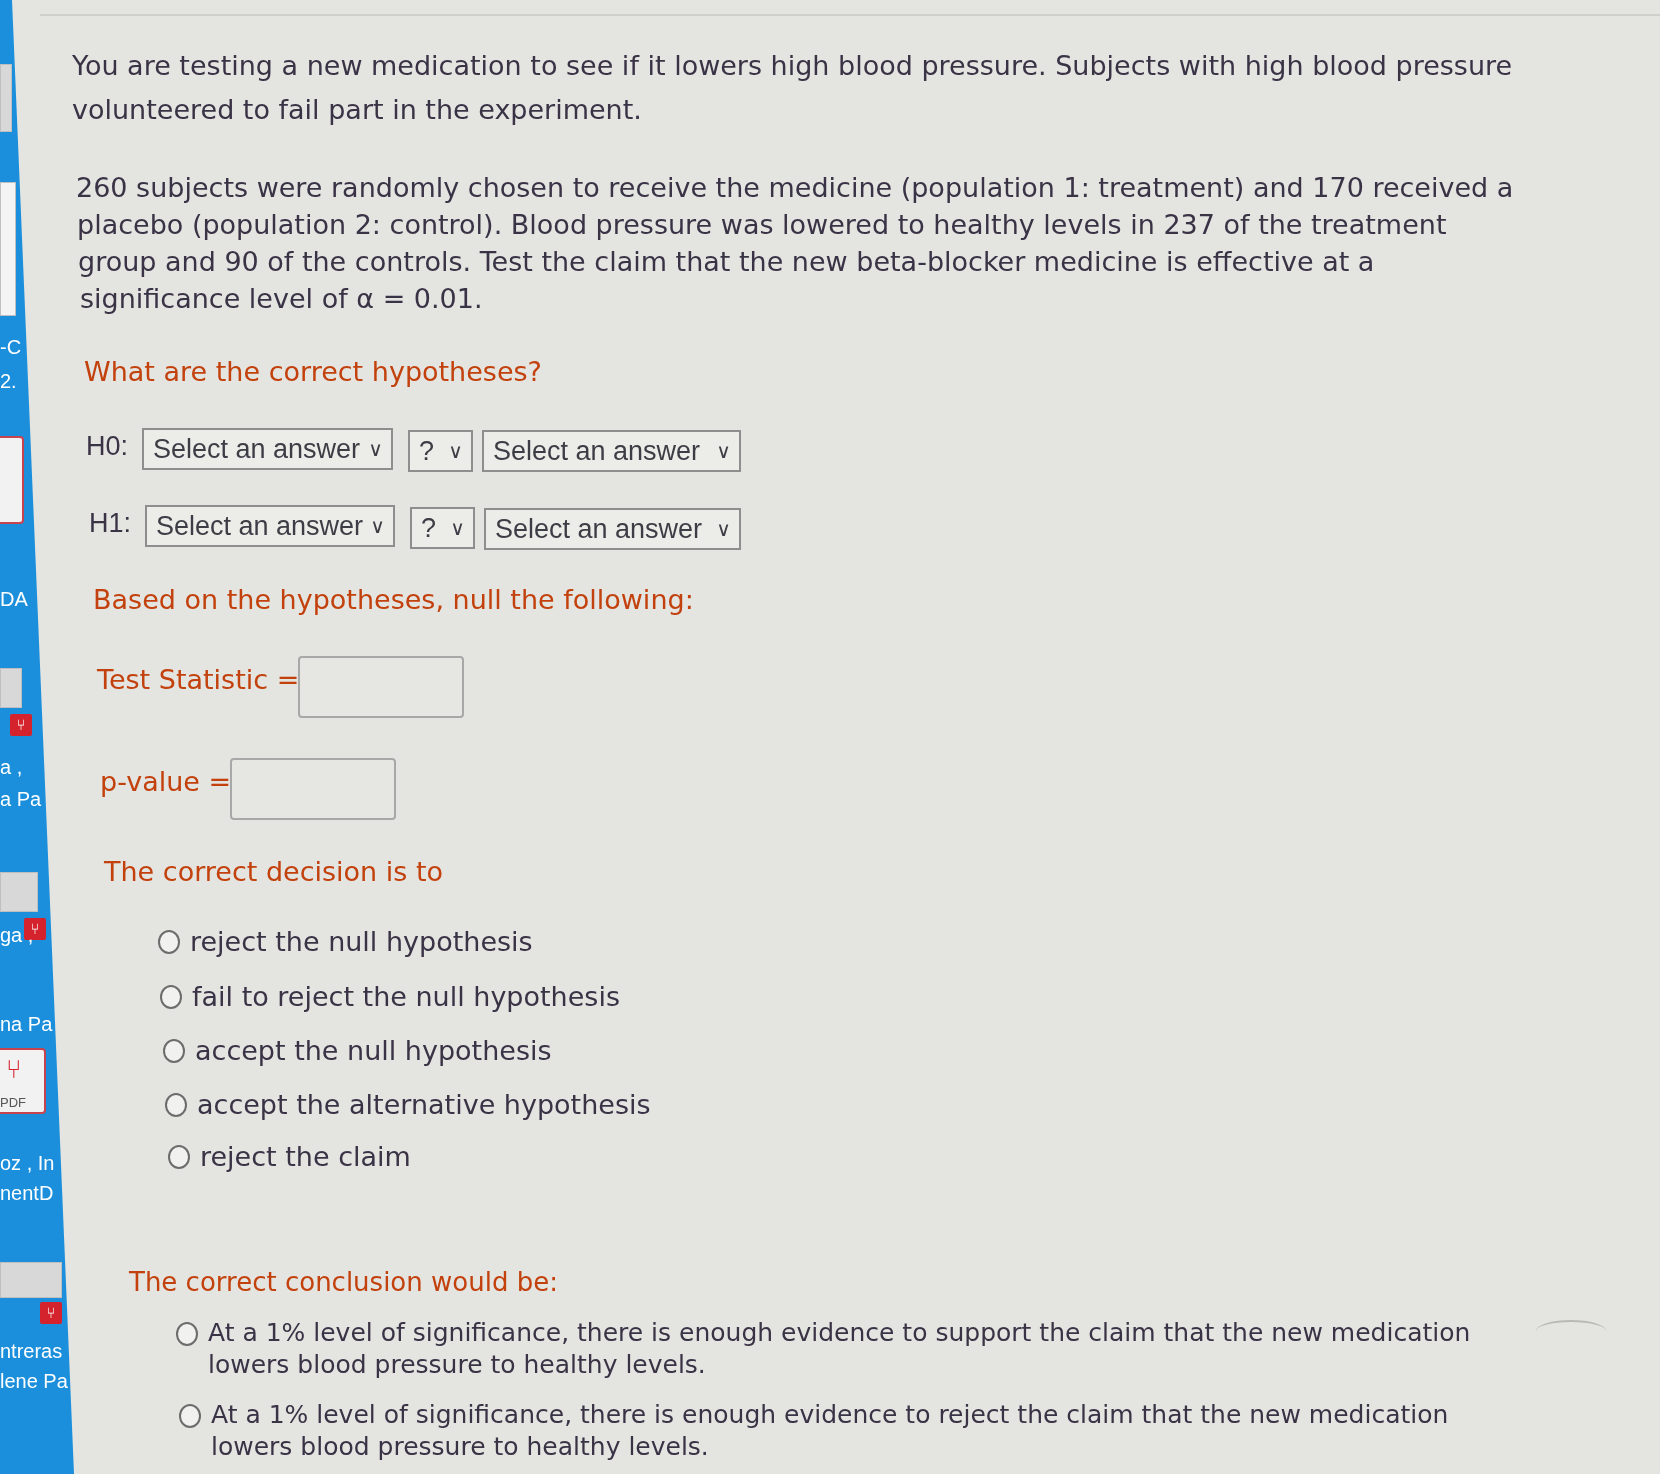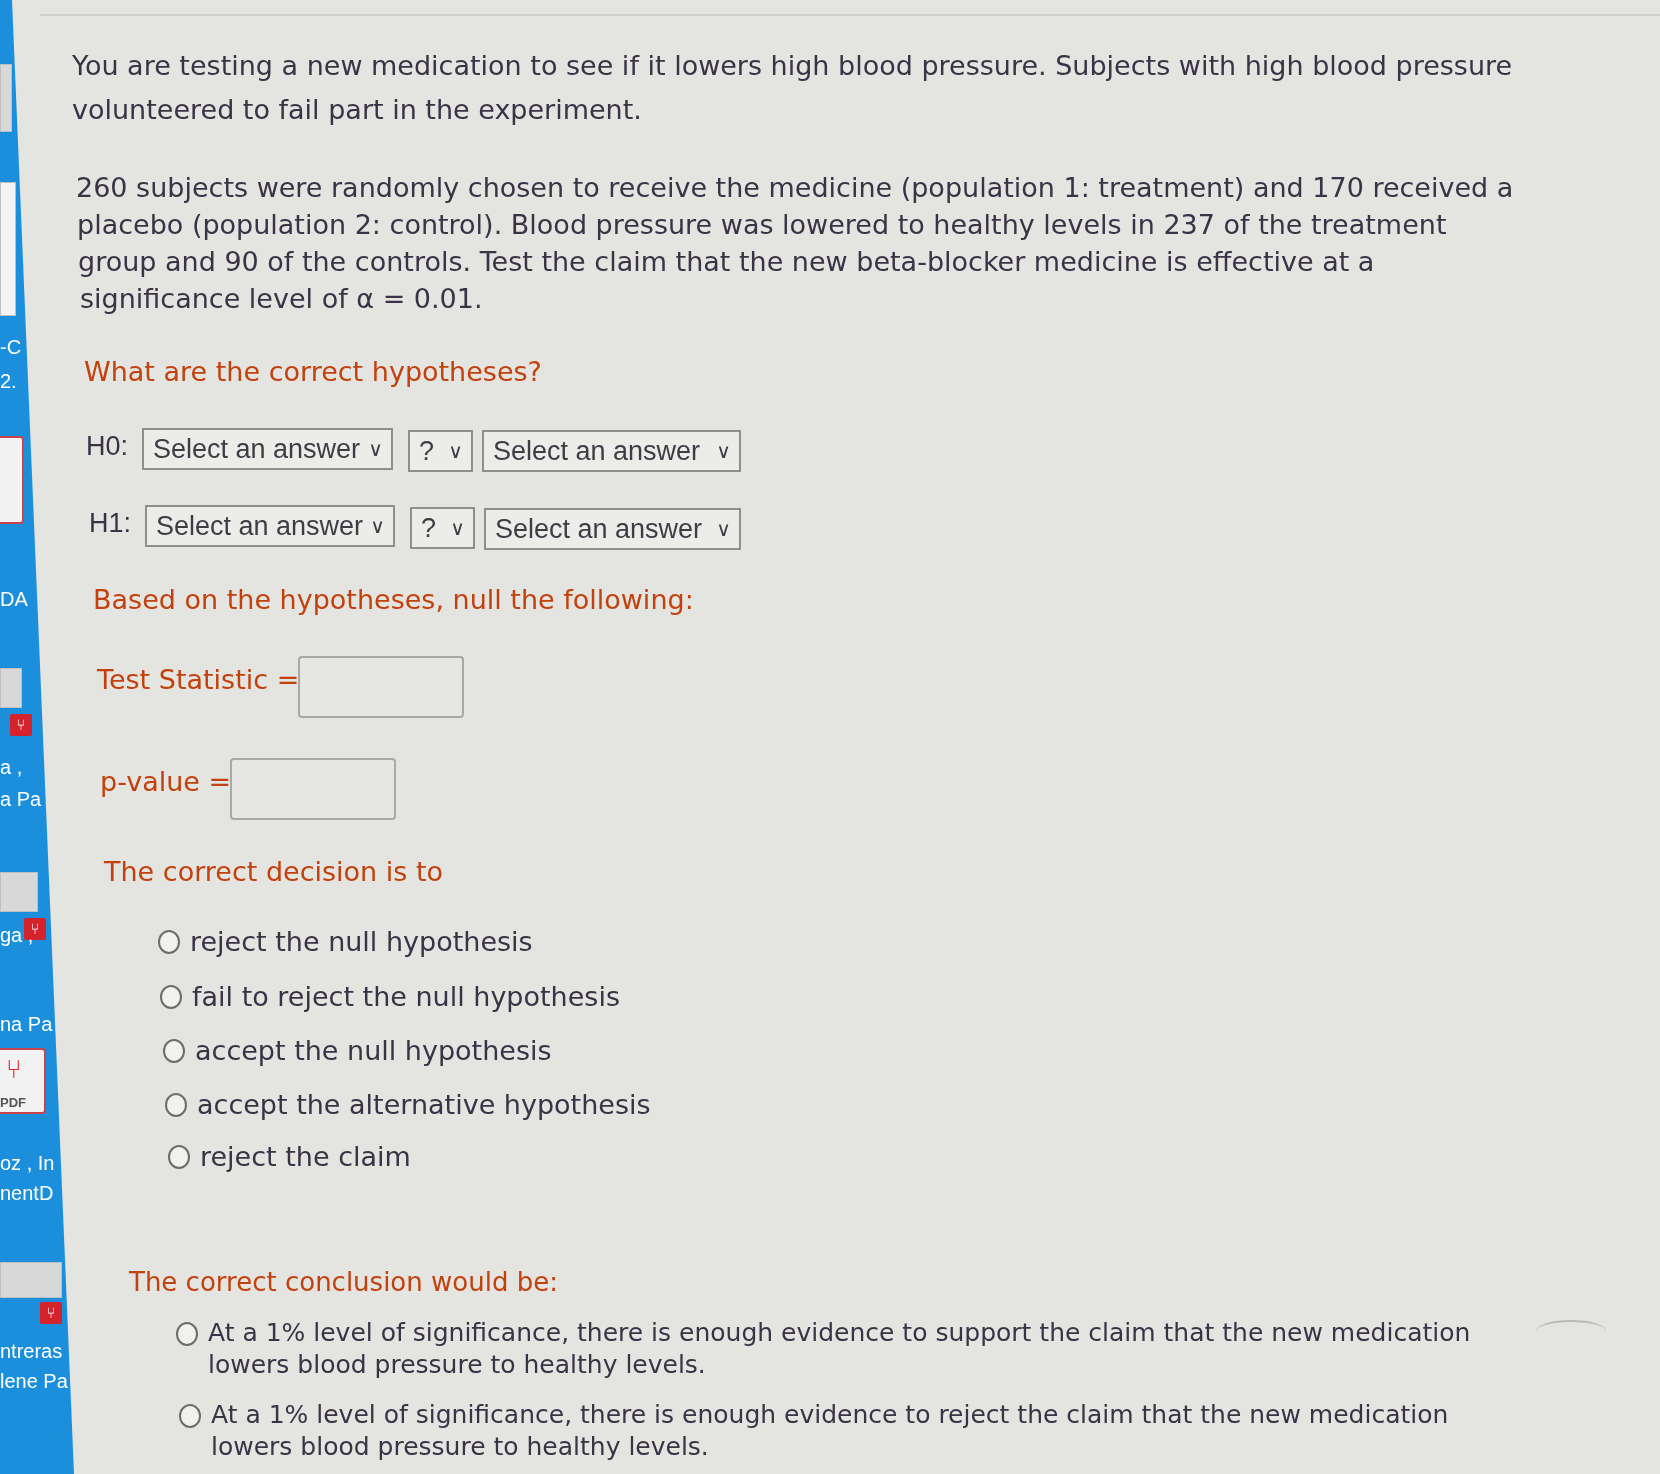--- a/index.html
+++ b/index.html
@@ -55,21 +55,20 @@
       border-radius: 4px;
     }
     .pdf-doc .glyph {
       position: absolute; left: 8px; top: 4px;
       color: #d4232d; font-size: 26px;
     }
     .pdf-doc .txt {
       position: absolute; left: 2px; bottom: 2px;
       font-size: 13px; color: #555;
       font-family: "Liberation Sans", sans-serif;
-      font-weight: bold;
     }
     
     .page {
       position: absolute;
       left: 0; top: 0;
       width: 1660px; height: 1474px;
     }
     .top-rule {
       position: absolute;
       left: 40px; top: 14px;

